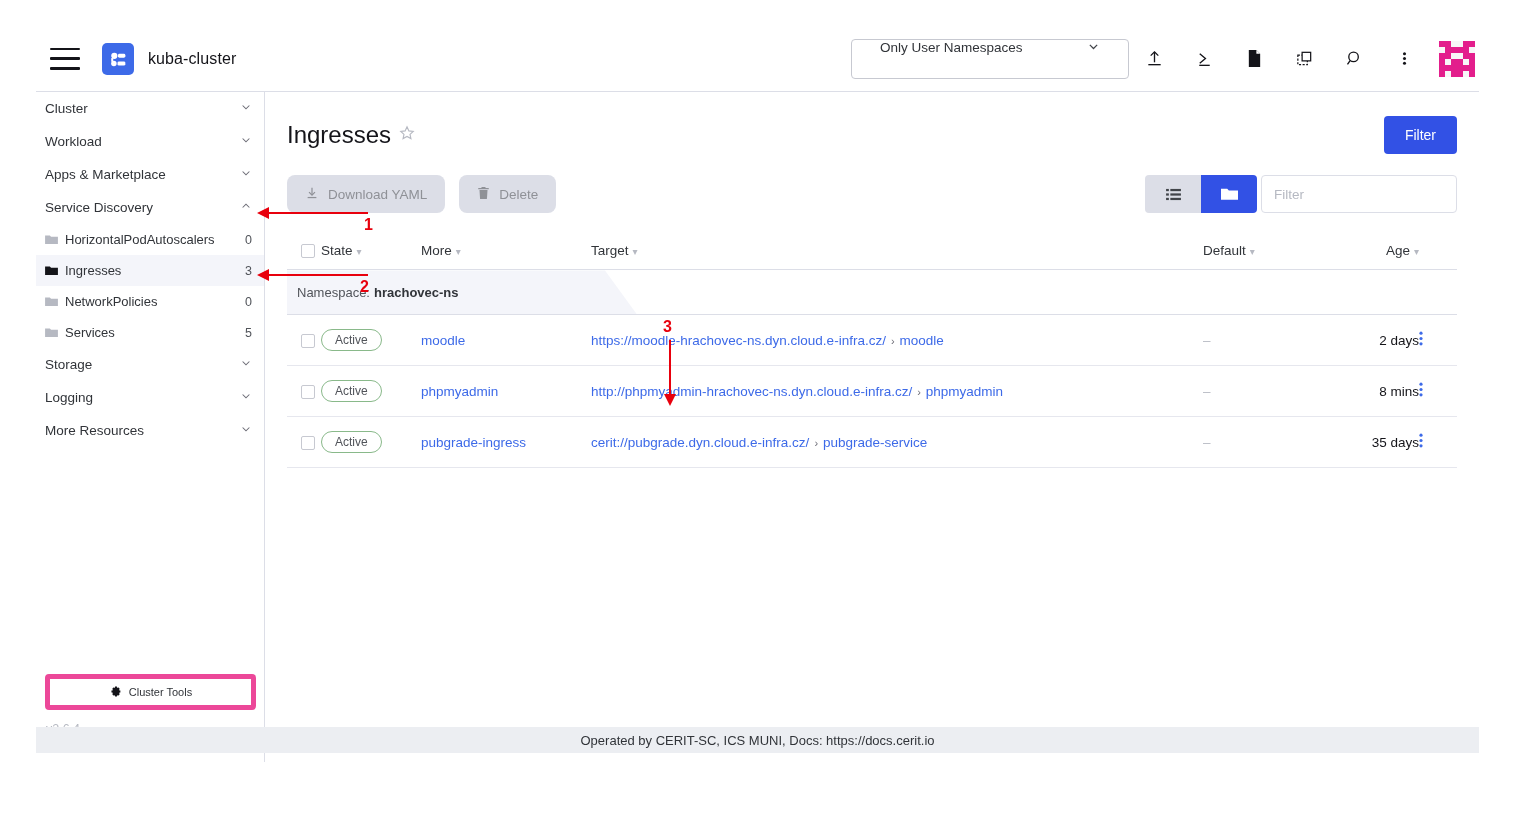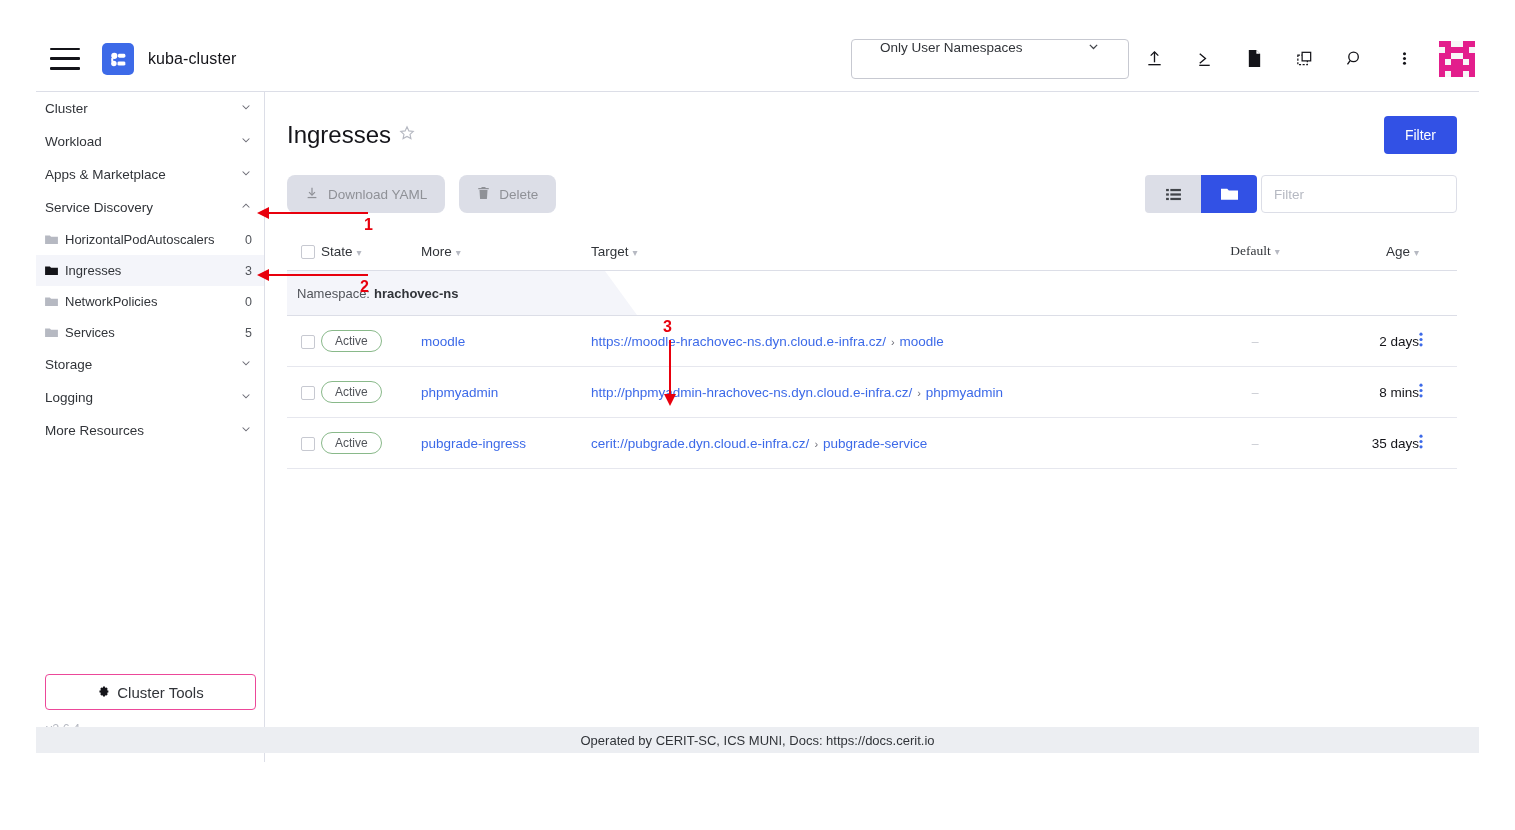--- a/index.html
+++ b/index.html
@@ -80,24 +80,24 @@
     padding: 0 12px 0 9px; font-size: 13px; color: #313439;
     cursor: pointer;
   }
   .nav-child.active { background: #f4f5fa; }
   .nav-child .folder { margin-right: 7px; display: flex; }
   .nav-child .count { margin-left: auto; font-size: 12.5px; color: #51545a; }
 
   .cluster-tools {
     position: absolute; left: 9px; bottom: 52px;
     width: 211px; height: 36px;
-    border: 1px solid #ec4899; border-radius: 4px;
+    border: 5px solid #ec4899; border-radius: 4px;
     background: #fff;
     display: flex; align-items: center; justify-content: center;
-    gap: 7px; font-size: 15px; color: #313439; cursor: pointer;
+    gap: 7px; font-size: 11px; color: #313439; cursor: pointer;
   }
   .version {
     position: absolute; left: 10px; bottom: 26px;
     font-size: 12.5px; color: #b6b9c2;
   }
 
   
   .main { position: absolute; left: 266px; top: 92px; width: 1213px; height: 670px; }
 
   .page-title-row { display: flex; align-items: center; padding: 24px 22px 0 21px; }
@@ -143,21 +143,21 @@
   }
   .sort { color: #b6b9c2; font-size: 10px; margin-left: 4px; }
   .chk {
     width: 14px; height: 14px; border: 1px solid #c7c9d1; border-radius: 2px;
     background: #fff; display: inline-block; vertical-align: middle; cursor: pointer;
   }
   .col-chk   { width: 34px; padding-left: 14px !important; }
   .col-state { width: 100px; }
   .col-name  { width: 170px; }
   .col-target{ }
-  .col-def   { width: 104px; text-align: center; font-family: Liberation Serif, serif; }
+  .col-def   { width: 104px; text-align: left; }
   .col-age   { width: 112px; text-align: right !important; }
   .col-menu  { width: 38px; }
 
   .ns-row td { padding: 0; border-bottom: 1px solid #dcdee7; height: 44px; }
   .ns-tab {
     height: 44px; display: flex; align-items: center;
     font-size: 13px; color: #51545a;
     background: #f4f5fa;
     width: 350px;
     padding-left: 10px;

